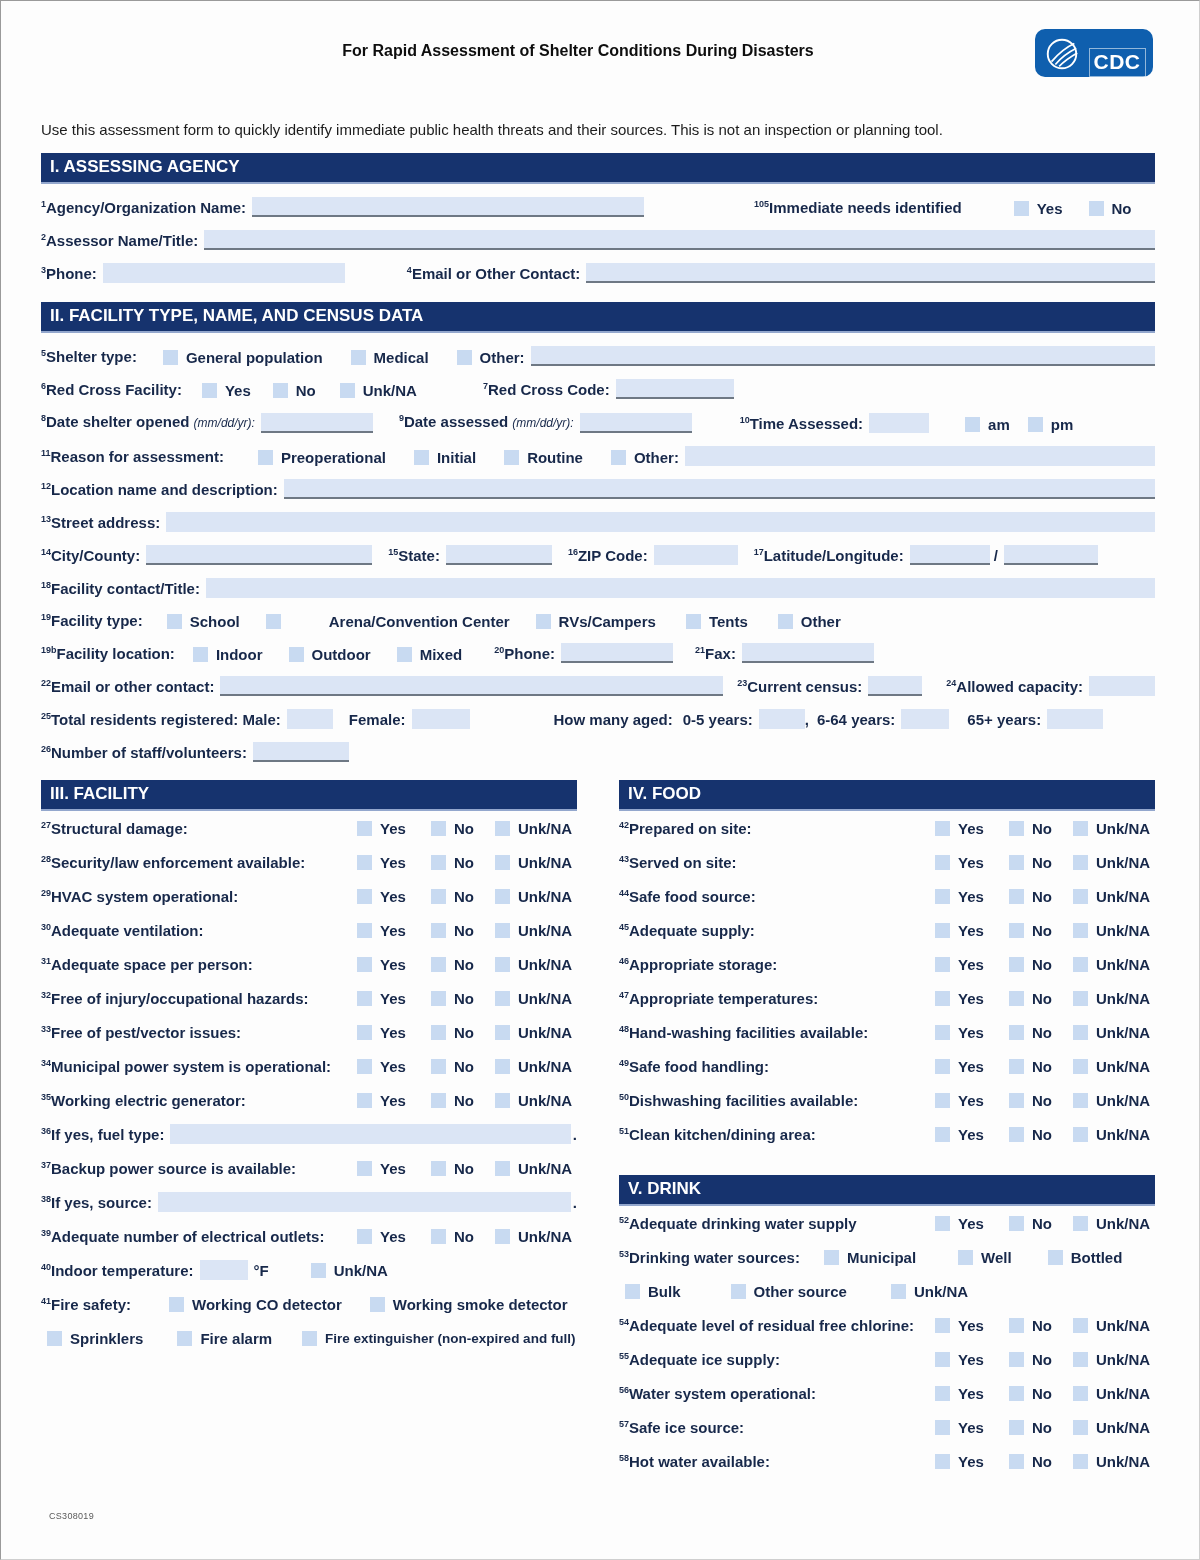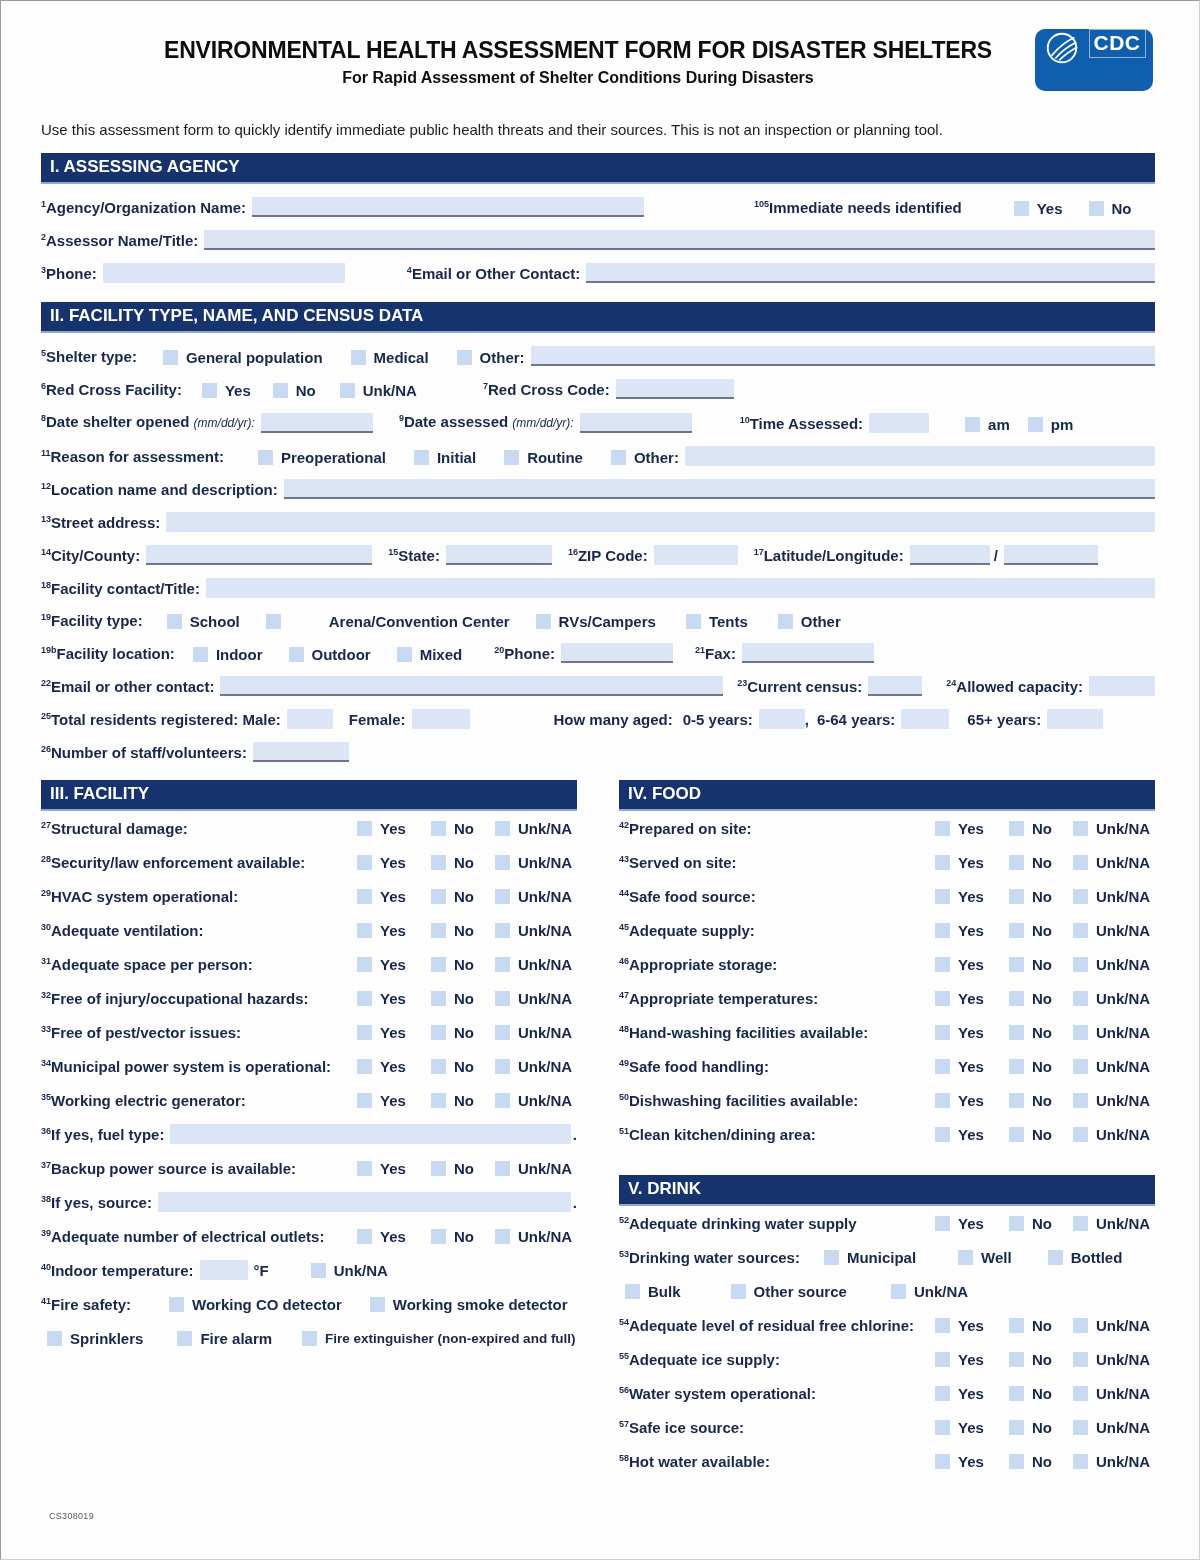--- a/index.html
+++ b/index.html
@@ -15,22 +15,22 @@
     position:relative;width:1200px;height:1560px;background:#fdfdfd;
     border:1px solid #9a9a9a;border-right-color:#cfcfcf;border-bottom-color:#cfcfcf;
     padding:26px 44px 0 40px;overflow:hidden;
   }
   
   .hdr{position:relative;height:84px;}
   .titles{text-align:center;padding:10px 130px 0 90px;}
   .title{font-size:23px;font-weight:700;color:#0e0e0e;letter-spacing:-0.2px;}
   .subtitle{font-size:16px;font-weight:700;color:#0e0e0e;margin-top:5px;}
   .logo{
-    position:absolute;right:2px;top:2px;width:118px;height:62px;border-radius:10px;
-    background:var(--logo);display:flex;align-items:flex-start;justify-content:center;gap:8px;
+    position:absolute;right:2px;top:2px;width:118px;height:48px;border-radius:10px;
+    background:var(--logo);display:flex;align-items:flex-end;justify-content:center;gap:8px;
   }
   .cdc-text{color:#fff;font-weight:700;font-size:21px;letter-spacing:0.5px;border:1px solid rgba(255,255,255,0.55);padding:1px 4px 2px 4px;}
   .intro{font-size:15px;color:#1c1c1c;margin-top:10px;}
   
   .sec-bar{
     background:var(--navy);color:#fff;font-weight:700;font-size:17px;
     padding:4px 9px 5px 9px;margin-top:15px;border-bottom:2px solid #93a7cd;
   }
   
   .frow{display:flex;align-items:flex-end;margin-top:13px;font-size:15px;font-weight:600;color:var(--ink);}
@@ -55,21 +55,20 @@
   .small-opt{font-size:13.5px;}
   .footer-code{position:absolute;left:48px;bottom:38px;font-size:9px;color:#5a5a5a;letter-spacing:0.3px;}
 </style>
 </head>
 <body>
 
 <div class="sheet">
 
   <div class="hdr">
     <div class="titles">
-      <div class="title">ENVIRONMENTAL HEALTH ASSESSMENT FORM FOR DISASTER SHELTERS</div>
       <div class="subtitle">For Rapid Assessment of Shelter Conditions During Disasters</div>
     </div>
     <div class="logo">
       <span>
         <svg viewBox="0 0 40 40" width="38" height="38">
             <circle cx="20" cy="20" r="15" fill="none" stroke="#fff" stroke-width="2"></circle>
             <path d="M9 28 C16 20 24 13 33 9 M13 31 C19 24 27 18 35 14 M17 33 C22 28 29 23 36 19" stroke="#fff" stroke-width="1.8" fill="none"></path>
           </svg>
       </span>
       <span class="cdc-text">CDC</span>

